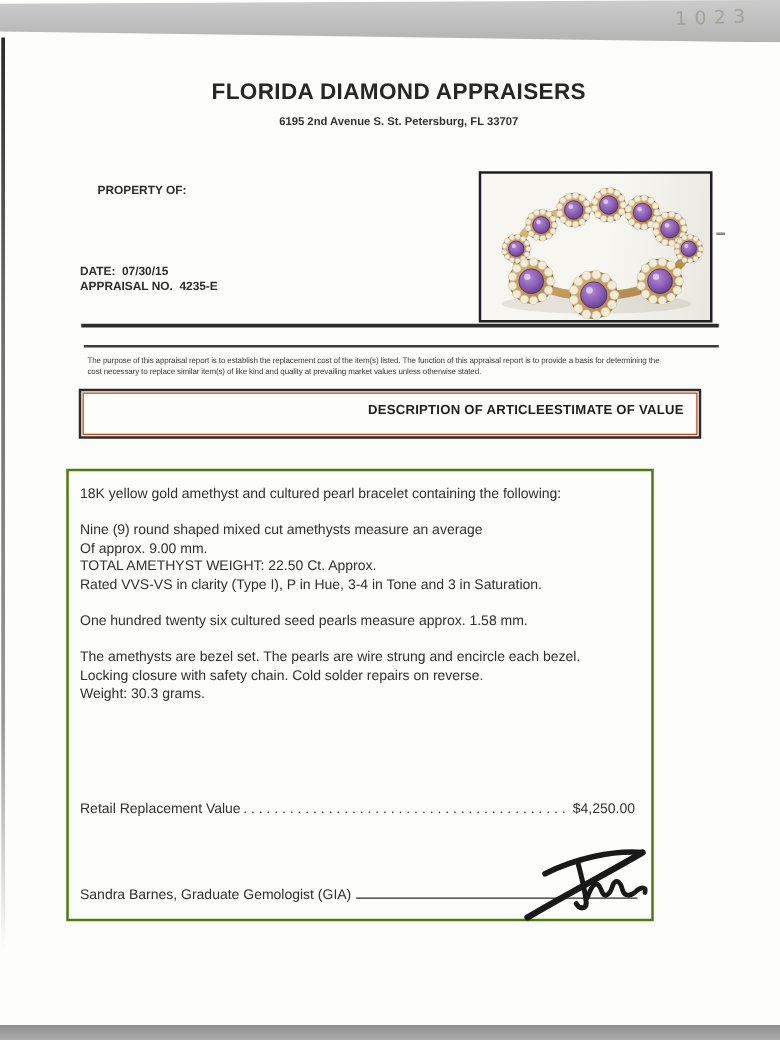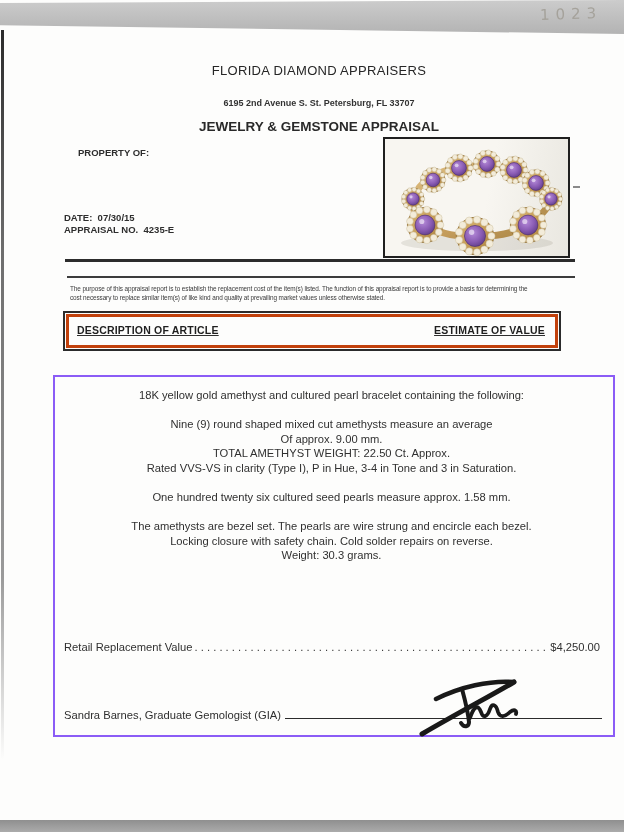--- a/index.html
+++ b/index.html
@@ -12,49 +12,49 @@
             clip-path:polygon(0 9%,100% 0,100% 100%,0 74%);}
   .handwritten-num{position:absolute;top:5px;right:22px;font-size:15px;letter-spacing:6px;
                    color:#a5a29b;transform:rotate(-2deg);font-family:"DejaVu Sans",sans-serif;}
   .band-bottom{position:absolute;left:0;top:820px;width:624px;height:12px;
                background:linear-gradient(#8f8f8f,#ababab);}
   .page-edge{position:absolute;left:1px;top:30px;width:3px;height:730px;
              background:linear-gradient(#2b2b2b,#6d6d6d 30%,#9a9a9a 75%,rgba(154,154,154,0));}
 
   
   .letterhead{position:absolute;left:14px;right:0;top:63px;text-align:center;}
-  .company{font-size:13px;font-weight:normal;letter-spacing:.3px;color:#262626;}
-  .address{font-size:9px;font-weight:bold;margin-top:20px;color:#333;}
+  .company{font-size:18px;font-weight:bold;letter-spacing:.3px;color:#262626;}
+  .address{font-size:9px;font-weight:bold;margin-top:8px;color:#333;}
   .doc-title{font-size:13.5px;font-weight:bold;margin-top:11px;color:#292929;}
 
   .property-of{position:absolute;left:78px;top:147px;font-size:9.5px;font-weight:bold;}
   .date-block{position:absolute;left:64px;top:212px;font-size:9.5px;font-weight:bold;line-height:11.5px;}
 
   
   .photo{position:absolute;left:383px;top:137px;width:183px;height:117px;
          border:2px solid #1f1f1f;background:linear-gradient(100deg,#f8f6f1 55%,#e9e7e0);}
   .photo svg{display:block;}
   .artifact-dash{position:absolute;left:573px;top:186px;width:7px;height:2px;background:#8a8a8a;}
 
   
   .rule1{position:absolute;left:65px;top:259px;width:510px;height:2.5px;background:#2c2c2c;}
   .rule2{position:absolute;left:67px;top:276px;width:508px;height:1.5px;background:#3c3c3c;}
   .disclaimer{position:absolute;left:70px;top:284px;width:505px;font-size:6.4px;
               letter-spacing:-.1px;line-height:9px;color:#3a3a3a;}
 
   
   .col-box{position:absolute;left:63px;top:311px;width:494px;height:36px;border:2px solid #2b2b2b;}
-  .col-box-inner{position:absolute;inset:1px;border:3px solid #c2410c;
-                 display:flex;align-items:flex-start;justify-content:space-between;
-                 padding:7px 10px 0 8px;box-sizing:border-box;text-decoration:underline;}
+  .col-box-inner{position:absolute;inset:1px;border:1px solid #c2410c;
+                 display:flex;align-items:flex-start;justify-content:flex-end;
+                 padding:7px 10px 0 8px;box-sizing:border-box;}
   .col-label{font-size:10.5px;font-weight:bold;color:#1f1f1f;letter-spacing:.2px;}
 
   
-  .desc-box{position:absolute;left:53px;top:375px;width:562px;height:362px;border:2px solid #8b5cf6;
-            box-sizing:border-box;text-align:center;}
+  .desc-box{position:absolute;left:53px;top:375px;width:470px;height:362px;border:2px solid #4d7c0f;
+            box-sizing:border-box;}
   .paragraphs{position:absolute;left:9px;right:14px;top:11px;font-size:11.2px;line-height:14.6px;
               color:#303030;}
   .paragraphs p{margin:0 0 14.5px 0;}
   .value-row{position:absolute;left:9px;right:13px;top:264px;display:flex;align-items:baseline;
              font-size:11.2px;color:#303030;}
   .leader{flex:1;overflow:hidden;white-space:nowrap;margin:0 2px;color:#3a3a3a;}
   .sig-row{position:absolute;left:9px;right:11px;top:329px;display:flex;align-items:baseline;
            font-size:11.2px;color:#2e2e2e;}
   .sig-line{flex:1;border-bottom:1.6px solid #2b2b2b;margin:0 0 -2px 4px;height:12px;}
   .signature-ink{position:absolute;left:398px;top:672px;z-index:5;pointer-events:none;}
@@ -68,21 +68,20 @@
 
 <div class="scan">
 
   <div class="band-top"></div>
   <div class="handwritten-num">1023</div>
   <div class="page-edge"></div>
 
   <div class="letterhead">
     <div class="company">FLORIDA DIAMOND APPRAISERS</div>
     <div class="address">6195 2nd Avenue S. St. Petersburg, FL 33707</div>
-    <div class="doc-title">JEWELRY &amp; GEMSTONE APPRAISAL</div>
   </div>
 
   <div class="property-of">PROPERTY OF:</div>
 
   <div class="date-block">
     <div>
       <span>DATE:</span>&nbsp;
       <span>07/30/15</span>
     </div>
     <div>

